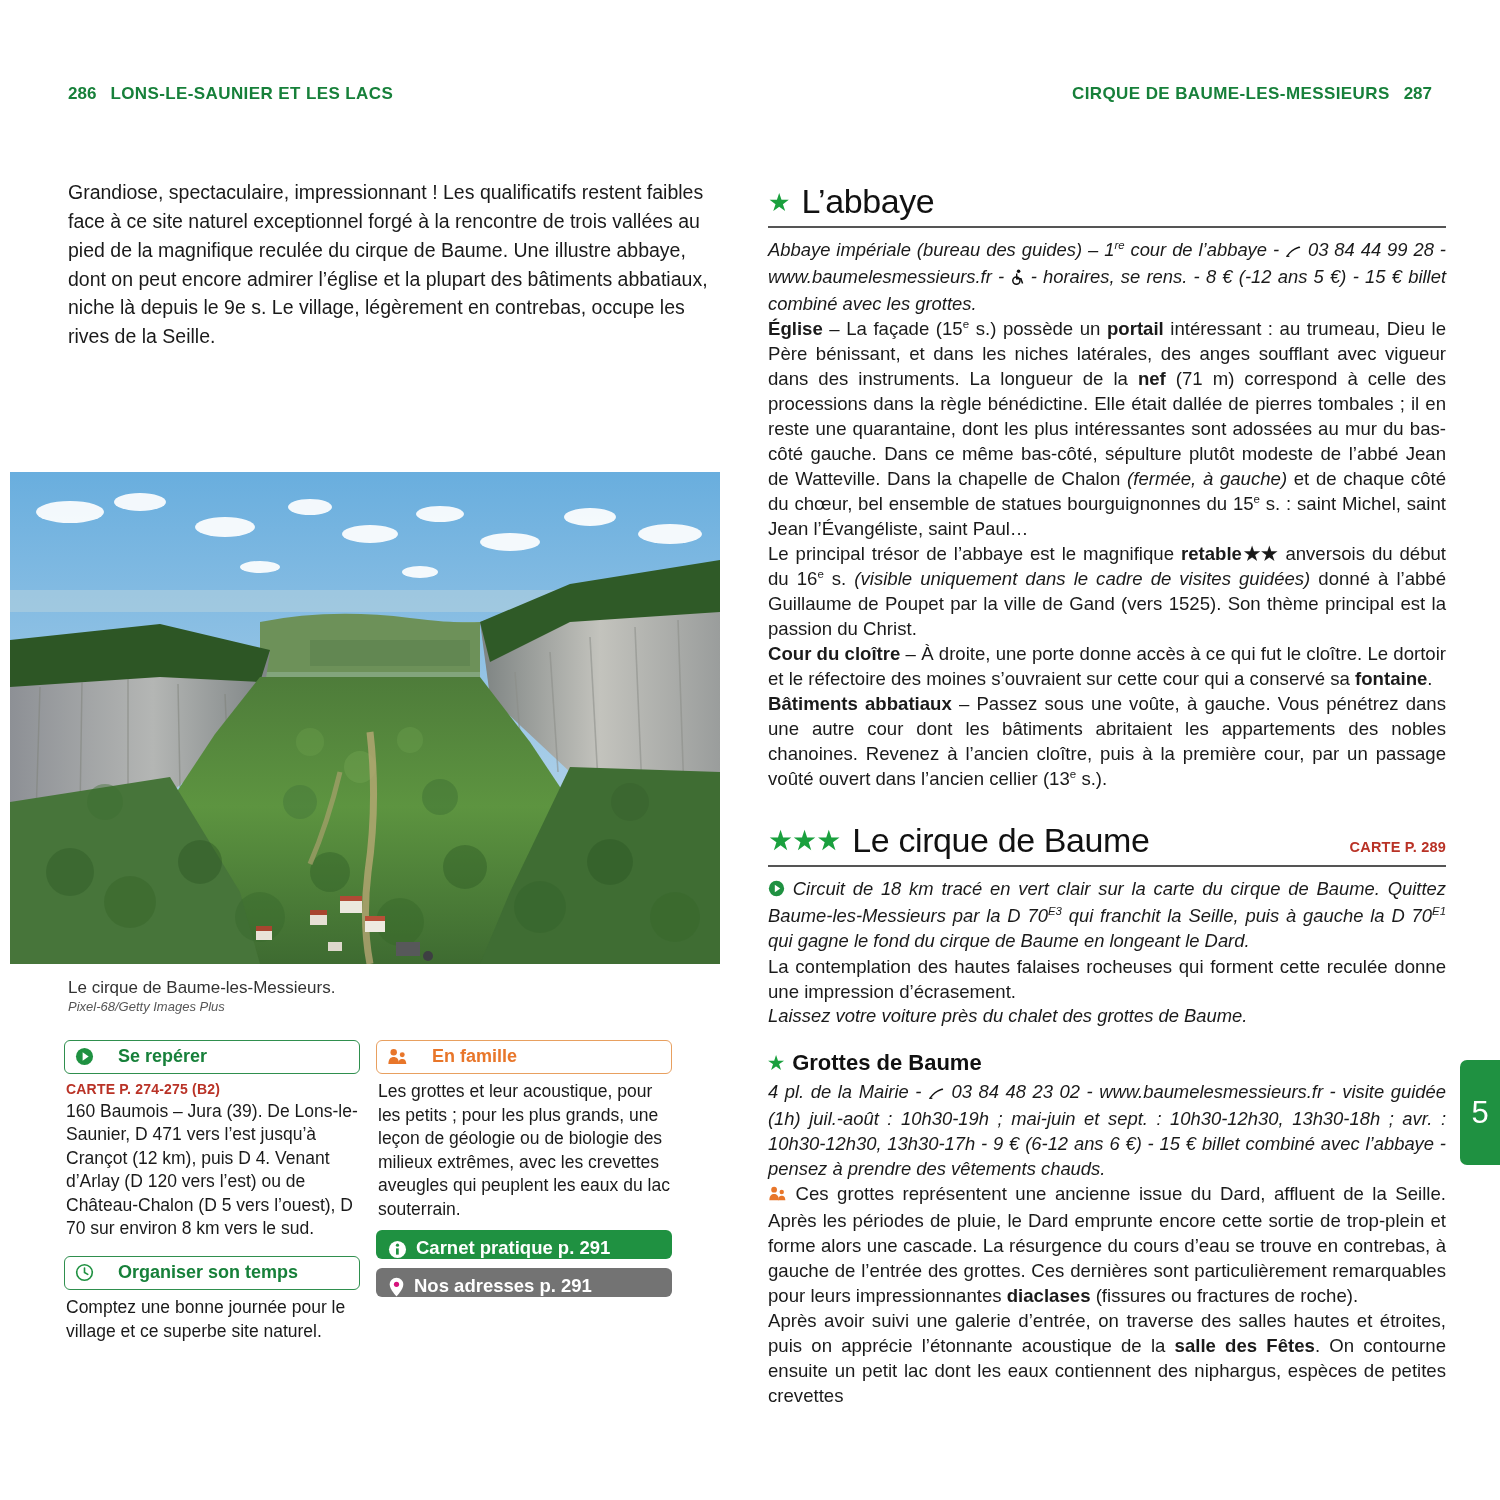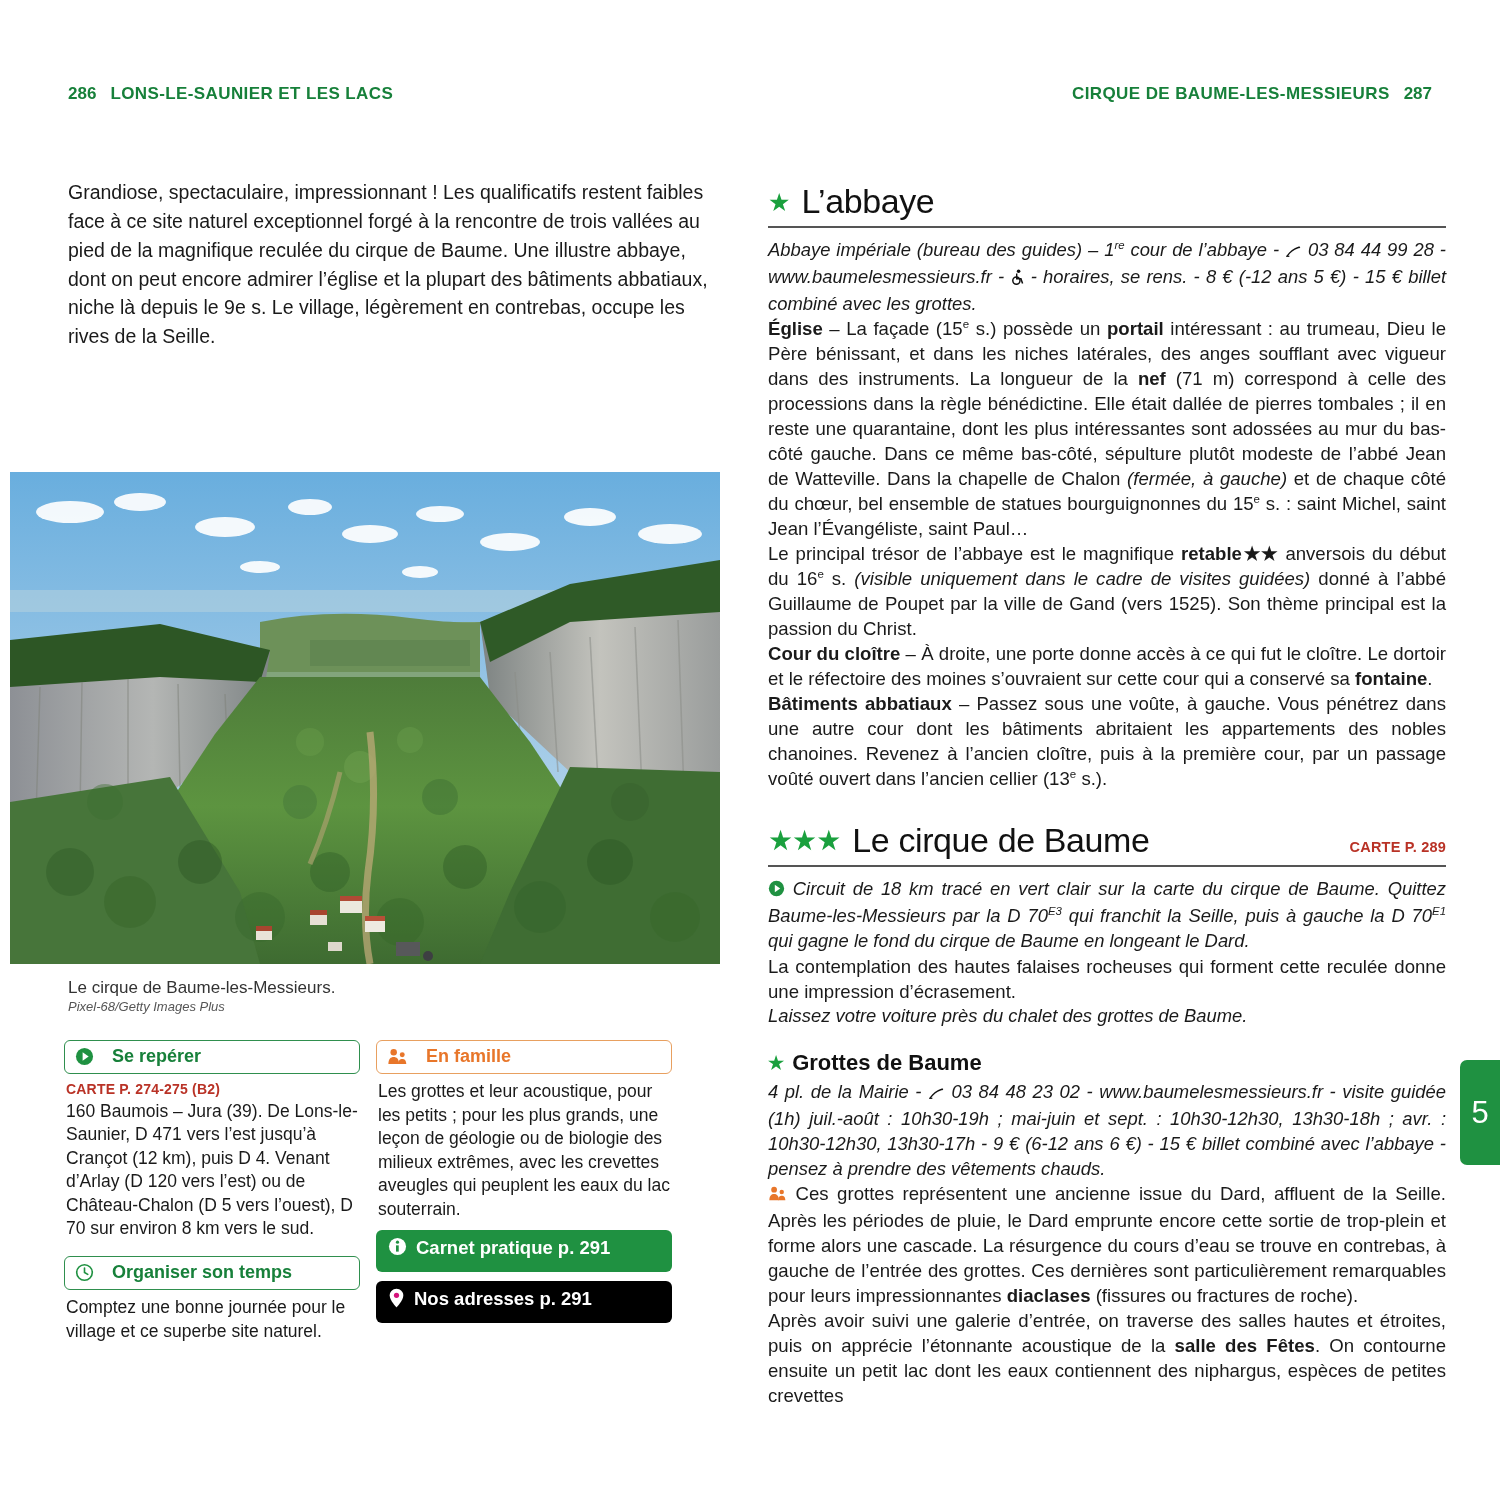--- a/index.html
+++ b/index.html
@@ -107,21 +107,21 @@
     gap: 16px;
   }
   .box-col { width: 296px; }
 
   .box-head {
     border: 1.5px solid #2f8f4e;
     border-radius: 6px;
     padding: 5px 26px 6px 10px;
     display: flex;
     align-items: center;
-    gap: 18px;
+    gap: 24px;
     font-size: 18px;
     font-weight: bold;
     color: #17803a;
   }
   .box-head.orange {
     border-color: #e8a060;
     color: #e8762a;
   }
   .box-body {
     font-size: 17.5px;
@@ -138,28 +138,28 @@
     margin-bottom: 1px;
   }
   .spacer-14 { height: 15px; }
 
   
   .pill {
     border-radius: 6px;
     color: #fff;
     font-size: 18.5px;
     font-weight: bold;
-    padding: 7px 12px 13px 12px;
+    padding: 7px 12px 0 12px;
     display: flex;
-    align-items: flex-start;
+    align-items: flex-end;
     gap: 9px;
     margin-top: 9px;
   }
   .pill.green { background: #1f9141; }
-  .pill.pink  { background: #000000; }
+  .pill.pink  { background: #737373; }
 
   
   .ic { display: inline-block; line-height: 0; flex: 0 0 auto; }
   .ic svg { display: block; }
 
   
   .sec-head {
     display: flex;
     align-items: baseline;
     gap: 12px;

